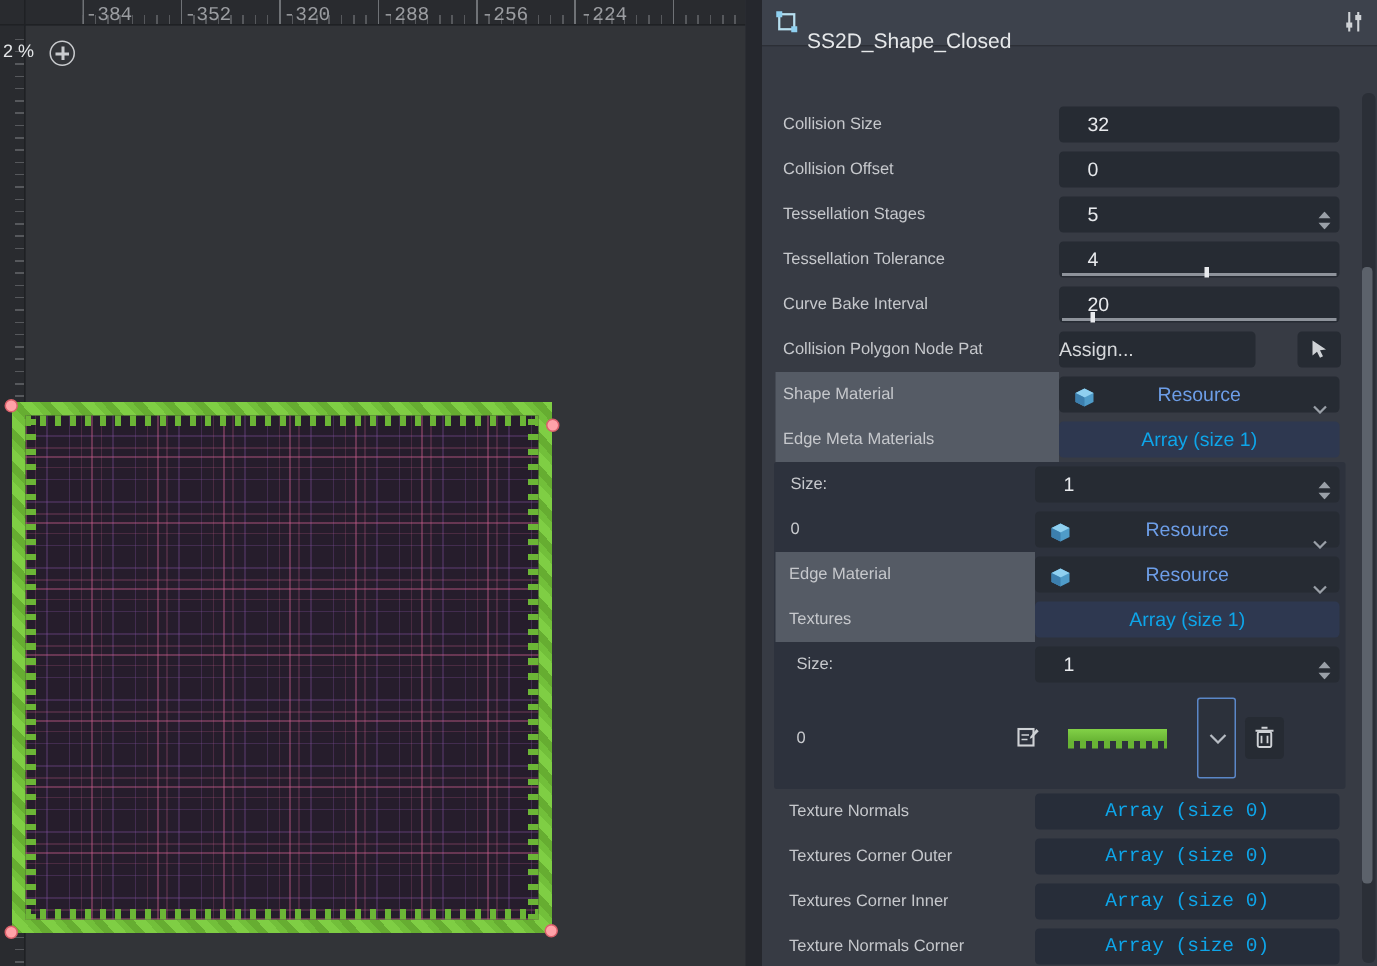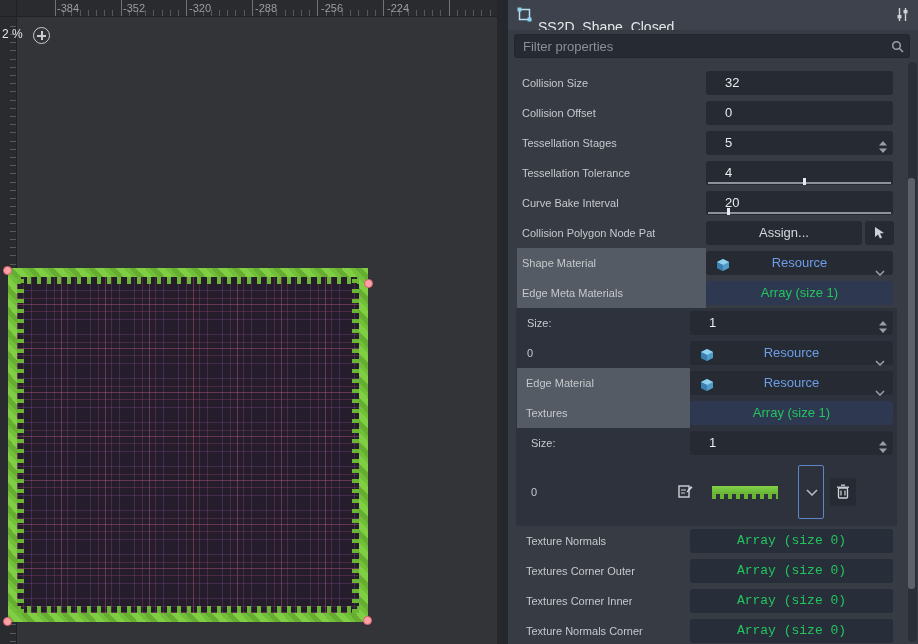--- a/index.html
+++ b/index.html
@@ -11,21 +11,21 @@
   .ruler-top{position:absolute;left:16px;top:0;right:0;height:16px;background:#292b2f;border-bottom:1px solid #1f2124;
     background-image:
       repeating-linear-gradient(90deg,#6f7276 0 1px,transparent 1px 65.6px),
       repeating-linear-gradient(90deg,#56585c 0 1px,transparent 1px 8.2px);
     background-size:100% 100%,100% 6px;
     background-position:39px 0,39px 100%;
     background-repeat:no-repeat,no-repeat;}
   .ruler-left{position:absolute;left:0;top:16px;width:16px;bottom:0;background:#292b2f;border-right:1px solid #1f2124;
     background-image:repeating-linear-gradient(0deg,#56585c 0 1px,transparent 1px 8.2px);
     background-size:6px 100%;background-position:100% 6px;background-repeat:no-repeat;}
-  .ruler-label{position:absolute;top:2px;font-size:11px;color:#9b9da1;}
+  .ruler-label{position:absolute;top:2px;font-size:13px;color:#9b9da1;font-family:Liberation Mono, monospace;}
   .zoom-label{position:absolute;left:2px;top:27px;font-size:12px;color:#e4e6e8;}
   .zoom-plus{position:absolute;left:33px;top:27px;width:15px;height:15px;border:1.5px solid #c9cbce;border-radius:50%;}
   .zoom-plus::before,.zoom-plus::after{content:"";position:absolute;background:#c9cbce;}
   .zoom-plus::before{left:3px;right:3px;top:6.5px;height:2px;}
   .zoom-plus::after{top:3px;bottom:3px;left:6.5px;width:2px;}
 
   
   .shape{position:absolute;left:8px;top:268px;width:360px;height:354px;
     background:repeating-linear-gradient(47deg,#66ad31 0 5px,#7fce44 5px 11px,#72bf3a 11px 15px);}
   .tiles{position:absolute;inset:9px;background-color:#261d2c;
@@ -63,27 +63,27 @@
   .irow{position:absolute;left:0;right:14px;height:30px;}
   .lbl{position:absolute;left:9px;top:0;height:30px;line-height:30px;font-size:11px;color:#c6c8cc;padding-left:5px;white-space:nowrap;overflow:hidden;}
   .lblbox{position:absolute;left:9px;top:0;height:30px;}
   .lblbox.hl{background:#555b65;}
   .field{position:absolute;top:3px;height:24px;background:#262b33;border-radius:3px;font-size:13px;line-height:24px;color:#e8eaed;box-sizing:border-box;}
   .num{padding-left:19px;}
   .slider-underline{position:absolute;left:2px;right:2px;bottom:1px;height:2px;background:#8e939b;}
   .grabber{position:absolute;bottom:0;width:3px;height:7px;background:#e8eaed;}
   .spin{position:absolute;right:5px;top:6px;}
   .chev{position:absolute;right:8px;top:9px;}
-  .abtn{text-align:center;color:#22c55e;cursor:pointer;}
+  .abtn{text-align:center;color:#0ea5e9;cursor:pointer;}
   .abtn.navy{background:#2e3850;}
   .abtn.dark{background:#272d39;font-family:Liberation Mono, monospace;}
   .nested{position:absolute;left:8px;width:381px;background:#2d323d;border-radius:2px;}
   .res-cube{position:absolute;top:5px;}
   .ctr{text-align:center;}
-  .assign-btn{position:absolute;left:198px;top:3px;width:156px;height:24px;background:#262b33;border-radius:3px;text-align:center;color:#d6d8db;font-size:13px;line-height:24px;cursor:pointer;}
+  .assign-btn{position:absolute;left:198px;top:3px;width:131px;height:24px;background:#262b33;border-radius:3px;color:#d6d8db;font-size:13px;line-height:24px;cursor:pointer;}
   .pick-btn{position:absolute;left:357px;top:3px;width:29px;height:24px;background:#262b33;border-radius:3px;cursor:pointer;}
   .pick-btn svg{position:absolute;left:8px;top:5px;}
 
   
   .tex-row{position:absolute;left:0;right:14px;height:68px;}
   .tex-preview{position:absolute;left:204px;top:28px;width:66px;height:13px;
     background-image:
       linear-gradient(#82d147,#68b434),
       repeating-linear-gradient(90deg,#68b434 0 4px,transparent 4px 8px);
     background-size:100% 8px,100% 5px;
@@ -148,29 +148,20 @@
       <span class="hdr-tools">
         <svg width="15" height="15" viewBox="0 0 15 15">
             <line x1="4.5" y1="1" x2="4.5" y2="14" stroke="#cfd2d6" stroke-width="1.4"></line>
             <line x1="10.5" y1="1" x2="10.5" y2="14" stroke="#cfd2d6" stroke-width="1.4"></line>
             <rect x="2.5" y="8" width="4" height="3.4" fill="#cfd2d6"></rect>
             <rect x="8.5" y="3" width="4" height="3.4" fill="#cfd2d6"></rect>
           </svg>
       </span>
     </div>
 
-    <div class="filter-bar">
-      <input class="filter-input" type="text" placeholder="Filter properties" style="">
-      <span class="filter-mag">
-        <svg width="13" height="13" viewBox="0 0 13 13">
-            <circle cx="5.5" cy="5.5" r="3.8" fill="none" stroke="#9aa0a8" stroke-width="1.5"></circle>
-            <line x1="8.5" y1="8.5" x2="12" y2="12" stroke="#9aa0a8" stroke-width="1.6"></line>
-          </svg>
-      </span>
-    </div>
 
     <div class="nested" style="top:308px;height:218px"></div>
 
     <div class="irow" style="top:68px">
       <div class="lbl">Collision Size</div>
       <div class="field" style="left:198px;width:187px">
         <span class="num">32</span>
       </div>
     </div>
 

